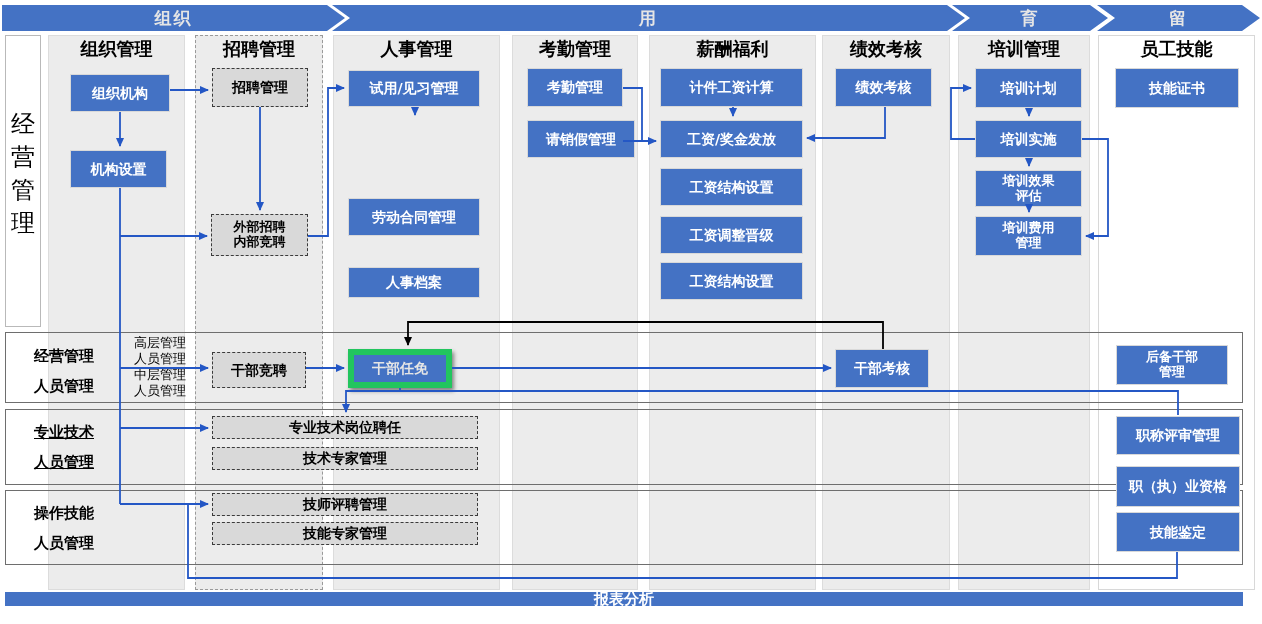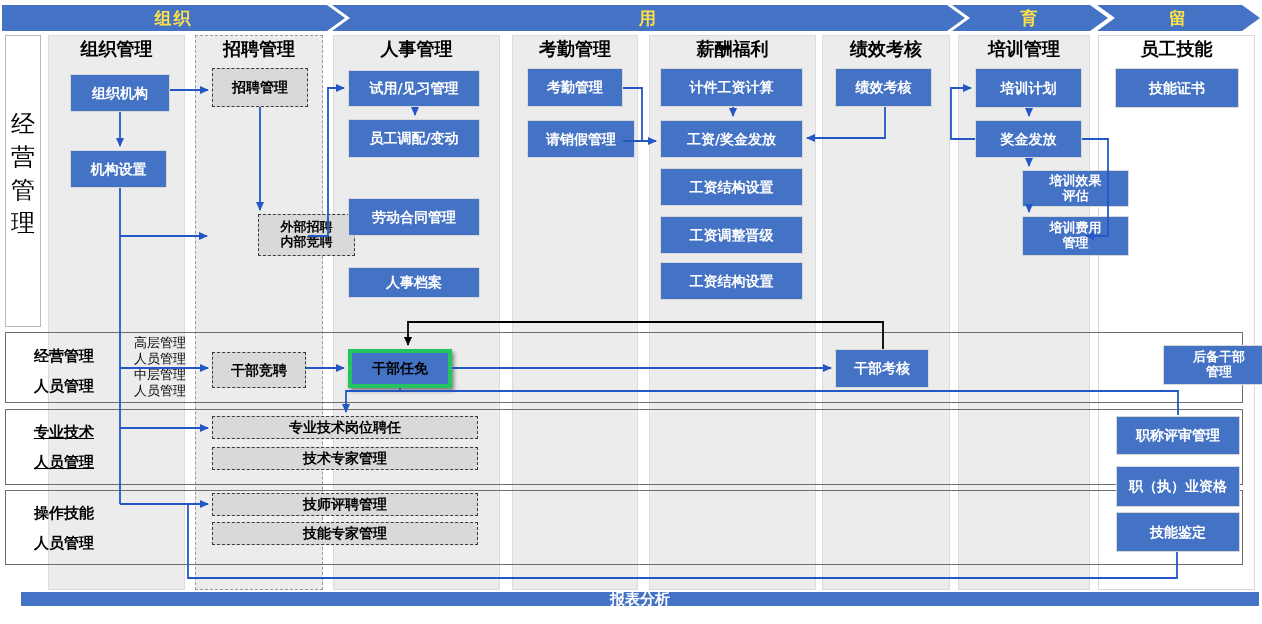--- a/index.html
+++ b/index.html
@@ -2,21 +2,21 @@
 <html><head>
 <meta charset="utf-8">
 <style>
   html,body{margin:0;padding:0;background:#fff;}
   #canvas{
     position:relative;width:1262px;height:624px;background:#fff;overflow:hidden;
     font-family:"DejaVu Sans","Liberation Sans",sans-serif;
   }
   .band{
     position:absolute;top:5px;height:26px;display:flex;align-items:center;justify-content:center;
-    color:#fde047;font-size:17px;font-weight:bold;letter-spacing:2px;
+    color:#e5e5e5;font-size:17px;font-weight:bold;letter-spacing:2px;
   }
   .band.tip{clip-path:polygon(0 0,calc(100% - 18px) 0,100% 50%,calc(100% - 18px) 100%,0 100%);}
   .band.tip.notch{clip-path:polygon(0 0,calc(100% - 18px) 0,100% 50%,calc(100% - 18px) 100%,0 100%,18px 50%);}
   .col{position:absolute;top:35px;height:555px;box-sizing:border-box;}
   .col.gray{background:#ececec;border:1px solid #dcdcdc;}
   .col.white{background:#fff;border:1px solid #d8d8d8;}
   .col.dashedcol{background:#ececec;border:1px dashed #9a9a9a;}
   .colhead{
     position:absolute;top:38px;height:22px;display:flex;align-items:center;justify-content:center;
     font-size:18px;font-weight:bold;color:#000;
@@ -38,24 +38,24 @@
   }
   .sidenote{
     position:absolute;left:134px;top:335px;font-size:13px;color:#000;line-height:16px;white-space:pre-line;
   }
   .node{
     position:absolute;box-sizing:border-box;display:flex;align-items:center;justify-content:center;
     text-align:center;font-weight:bold;font-size:14px;line-height:1.15;white-space:pre-line;z-index:10;
   }
   .node.solid{background:#4472C4;color:#fff;border:1px solid #d9d9d9;}
   .node.dashed{background:#d9d9d9;color:#000;border:1px dashed #3b3b3b;}
-  .node.highlight{background:#4472C4;color:#000000;border:4px solid #22c55e;box-shadow:2px 3px 4px rgba(0,0,0,.45);}
-  .node.small{font-size:13px;margin-left:47px;}
+  .node.highlight{background:#4472C4;color:#e5e5e5;border:6px solid #22c55e;box-shadow:2px 3px 4px rgba(0,0,0,.45);}
+  .node.small{font-size:13px;}
   .report{
-    position:absolute;left:21px;top:592px;width:1238px;height:14px;background:#4472C4;
+    position:absolute;left:5px;top:592px;width:1238px;height:14px;background:#4472C4;
     color:#fff;font-size:15px;font-weight:bold;display:flex;align-items:center;justify-content:center;
   }
   svg.wires{position:absolute;left:0;top:0;z-index:40;pointer-events:none;}
 </style>
 </head>
 <body>
 
 <div id="canvas">
   <div class="report">报表分析</div>
   <svg class="wires" width="1262" height="624">
@@ -132,33 +132,32 @@
     <div class="sidenote">高层管理
 人员管理
 中层管理
 人员管理</div>
     <div class="node solid" style="left: 70px; top: 74px; width: 100px; height: 38px;">组织机构</div>
     <div class="node solid" style="left: 70px; top: 150px; width: 97px; height: 38px;">机构设置</div>
     <div class="node dashed" style="left: 212px; top: 68px; width: 96px; height: 39px;">招聘管理</div>
     <div class="node dashed small" style="left: 211px; top: 214px; width: 97px; height: 42px;">外部招聘
 内部竞聘</div>
     <div class="node solid" style="left: 348px; top: 70px; width: 132px; height: 37px;">试用/见习管理</div>
-    <div class="node solid" style="left: 348px; top: 119px; width: 132px; height: 39px;">员工调配/变动</div>
     <div class="node solid" style="left: 348px; top: 198px; width: 132px; height: 38px;">劳动合同管理</div>
     <div class="node solid" style="left: 348px; top: 267px; width: 132px; height: 31px;">人事档案</div>
     <div class="node solid" style="left: 527px; top: 68px; width: 96px; height: 39px;">考勤管理</div>
     <div class="node solid" style="left: 527px; top: 120px; width: 108px; height: 38px;">请销假管理</div>
     <div class="node solid" style="left: 660px; top: 68px; width: 143px; height: 39px;">计件工资计算</div>
     <div class="node solid" style="left: 660px; top: 120px; width: 143px; height: 38px;">工资/奖金发放</div>
     <div class="node solid" style="left: 660px; top: 168px; width: 143px; height: 38px;">工资结构设置</div>
     <div class="node solid" style="left: 660px; top: 216px; width: 143px; height: 38px;">工资调整晋级</div>
     <div class="node solid" style="left: 660px; top: 262px; width: 143px; height: 38px;">工资结构设置</div>
     <div class="node solid" style="left: 835px; top: 68px; width: 97px; height: 39px;">绩效考核</div>
     <div class="node solid" style="left: 975px; top: 68px; width: 107px; height: 40px;">培训计划</div>
-    <div class="node solid" style="left: 975px; top: 120px; width: 107px; height: 38px;">奖金发放</div>
+    <div class="node solid" style="left: 975px; top: 120px; width: 107px; height: 38px;">培训实施</div>
     <div class="node solid small" style="left: 975px; top: 170px; width: 107px; height: 37px;">培训效果
 评估</div>
     <div class="node solid small" style="left: 975px; top: 216px; width: 107px; height: 40px;">培训费用
 管理</div>
     <div class="node solid" style="left: 1115px; top: 68px; width: 124px; height: 40px;">技能证书</div>
     <div class="node dashed" style="left: 212px; top: 352px; width: 94px; height: 36px;">干部竞聘</div>
     <div class="node highlight" style="left: 348px; top: 349px; width: 104px; height: 39px;">干部任免</div>
     <div class="node solid" style="left: 835px; top: 349px; width: 94px; height: 39px;">干部考核</div>
     <div class="node solid small" style="left: 1116px; top: 345px; width: 112px; height: 40px;">后备干部
 管理</div>

